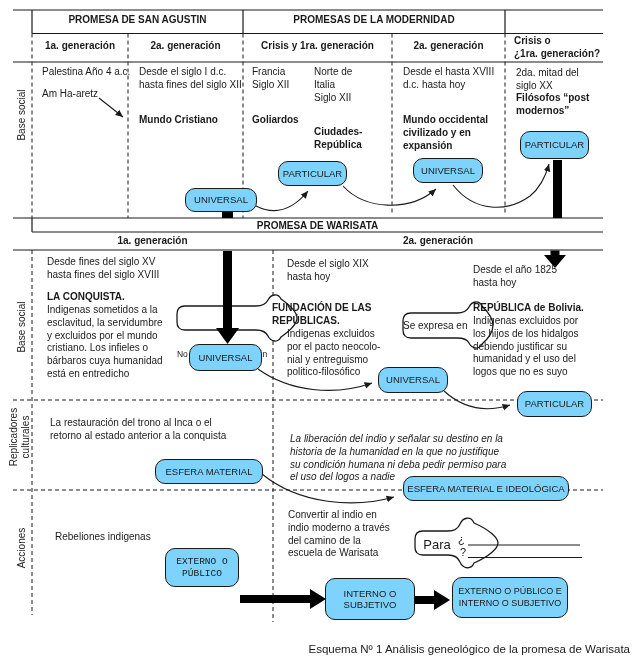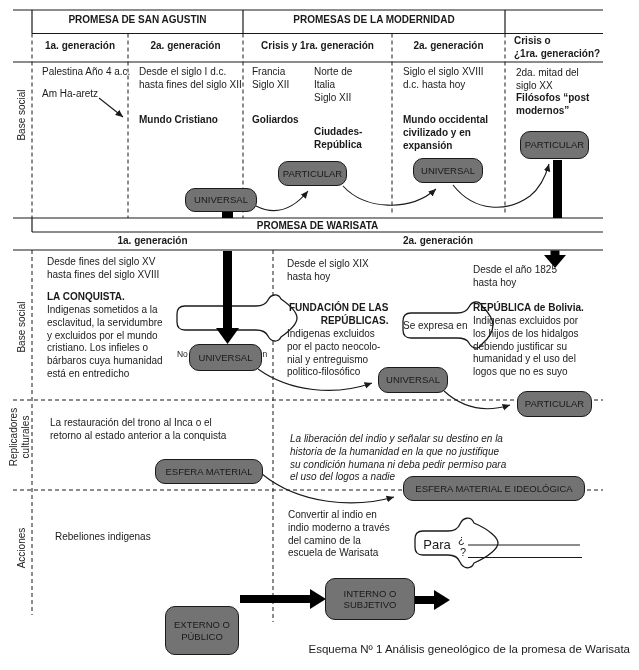--- a/index.html
+++ b/index.html
@@ -3,21 +3,21 @@
 <meta charset="utf-8">
 <style>
   html,body{margin:0;padding:0;background:#fff;}
   #canvas{position:relative;width:639px;height:670px;background:#fff;overflow:hidden;
           font-family:"Liberation Sans",sans-serif;color:#111;}
   svg{position:absolute;left:0;top:0;}
   .txt{position:absolute;font-size:10px;line-height:12.8px;white-space:pre-line;color:#1a1a1a;}
   .b{font-weight:bold;}
   .i{font-style:italic;}
   .ctr{text-align:center;}
-  .node{position:absolute;border:1.4px solid #1a1a1a;border-radius:10px;background:#737373;
+  .node{position:absolute;border:1.4px solid #1a1a1a;border-radius:10px;background:#7dd3fc;
         display:flex;align-items:center;justify-content:center;text-align:center;
         font-size:9.5px;line-height:11.5px;white-space:pre-line;box-sizing:border-box;color:#1a1a1a;}
   .vlabel{position:absolute;font-size:10px;line-height:12px;text-align:center;white-space:pre-line;
           transform:rotate(-90deg);color:#222;}
   .bubtxt{position:absolute;font-size:8.5px;white-space:nowrap;text-align:center;color:#1a1a1a;}
   .qmark{position:absolute;font-size:11px;color:#1a1a1a;}
   .caption{position:absolute;font-size:11.5px;color:#1a1a1a;text-align:right;}
 </style>
 </head>
 <body>
@@ -110,21 +110,21 @@
   <div class="txt b" style="left:139px;top:114px;">Mundo Cristiano</div>
 
   <div class="txt" style="left:252px;top:66px;">Francia
 Siglo XII</div>
   <div class="txt b" style="left:252px;top:114px;">Goliardos</div>
   <div class="txt" style="left:314px;top:66px;">Norte de
 Italia
 Siglo XII</div>
   <div class="txt b" style="left:314px;top:126px;">Ciudades-
 República</div>
-  <div class="txt" style="left:403px;top:66px;">Siglo el siglo XVIII
+  <div class="txt" style="left:403px;top:66px;">Desde el hasta XVIII
 d.c. hasta hoy</div>
   <div class="txt b" style="left:403px;top:114px;">Mundo occidental
 civilizado y en
 expansión</div>
   <div class="txt" style="left:516px;top:67px;">2da. mitad del
 siglo XX</div>
   <div class="txt b" style="left:516px;top:92px;">Filósofos “post
 modernos”</div>
 
   <div class="txt b ctr" style="left:32px;top:219.5px;width:571px;font-size:10px;">PROMESA DE WARISATA</div>
@@ -136,21 +136,21 @@
   <div class="txt b" style="left:47px;top:291px;">LA CONQUISTA.</div>
   <div class="txt" style="left:47px;top:304px;">Indigenas sometidos a la
 esclavitud, la servidumbre
 y excluidos por el mundo
 cristiano. Los infieles o
 bárbaros cuya humanidad
 está en entredicho</div>
 
   <div class="txt" style="left:287px;top:258px;">Desde el siglo XIX
 hasta hoy</div>
-  <div class="txt b" style="left:289px;top:302px;text-align:right;">FUNDACIÓN DE LAS
+  <div class="txt b" style="left:272px;top:302px;">FUNDACIÓN DE LAS
 REPÚBLICAS.</div>
   <div class="txt" style="left:287px;top:328px;">Indigenas excluidos
 por el pacto neocolo-
 nial y entreguismo
 politico-filosófico</div>
 
   <div class="txt" style="left:473px;top:264px;">Desde el año 1825
 hasta hoy</div>
   <div class="txt b" style="left:473px;top:302px;">REPÚBLICA de Bolivia.</div>
   <div class="txt" style="left:473px;top:315px;">Indigenas excluidos por
@@ -179,21 +179,23 @@
   <div class="bubtxt" style="left:415px;top:537px;width:44px;font-size:13px;">Para</div>
 
   <div class="node" style="left:185px;top:188px;width:72px;height:24px;">UNIVERSAL</div>
   <div class="node" style="left:278px;top:161px;width:69px;height:25px;">PARTICULAR</div>
   <div class="node" style="left:413px;top:158px;width:70px;height:25px;">UNIVERSAL</div>
   <div class="node" style="left:520px;top:131px;width:69px;height:28px;">PARTICULAR</div>
   <div class="node" style="left:189px;top:344px;width:73px;height:27px;">UNIVERSAL</div>
   <div class="node" style="left:378px;top:367px;width:70px;height:26px;">UNIVERSAL</div>
   <div class="node" style="left:517px;top:391px;width:75px;height:26px;">PARTICULAR</div>
   <div class="node" style="left:155px;top:459px;width:108px;height:25px;">ESFERA MATERIAL</div>
-  <div class="node" style="left:403px;top:476px;width:182px;height:25px;">ESFERA MATERIAL E IDEOLÓGICA</div>
-  <div class="node" style="left:165px;top:606px;width:74px;height:49px;">EXTERNO O
+  <div class="node" style="left:403px;top:476px;width:166px;height:25px;">ESFERA MATERIAL E IDEOLÓGICA</div>
+  <div class="node" style="left:165px;top:548px;width:74px;height:39px;font-family:Liberation Mono, monospace;">EXTERNO O
 PÚBLICO</div>
   <div class="node" style="left:325px;top:578px;width:90px;height:42px;">INTERNO O
 SUBJETIVO</div>
+  <div class="node" style="left:452px;top:577px;width:116px;height:41px;font-size:9px;">EXTERNO O PÚBLICO E
+INTERNO O SUBJETIVO</div>
 
   <div class="caption" style="left:260px;top:643px;width:370px;">Esquema Nº 1 Análisis geneológico de la promesa de Warisata</div>
 
 </div>
 
 </body></html>

